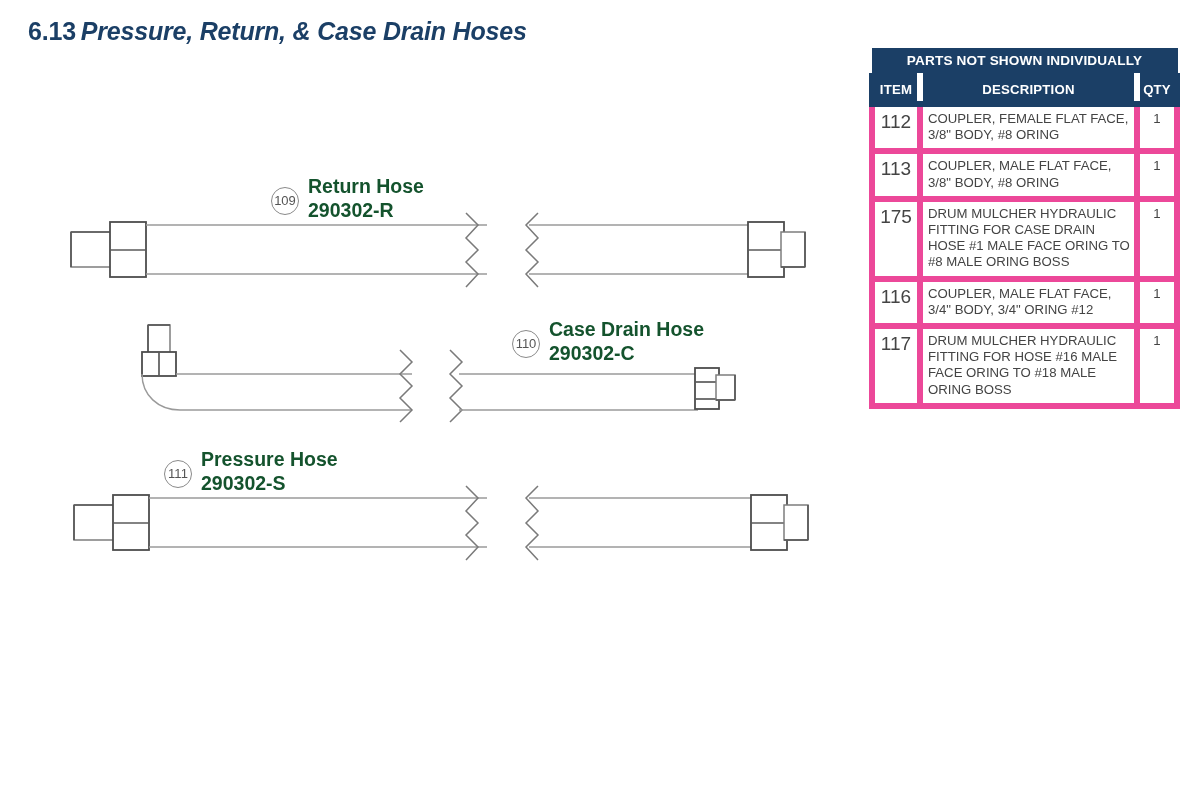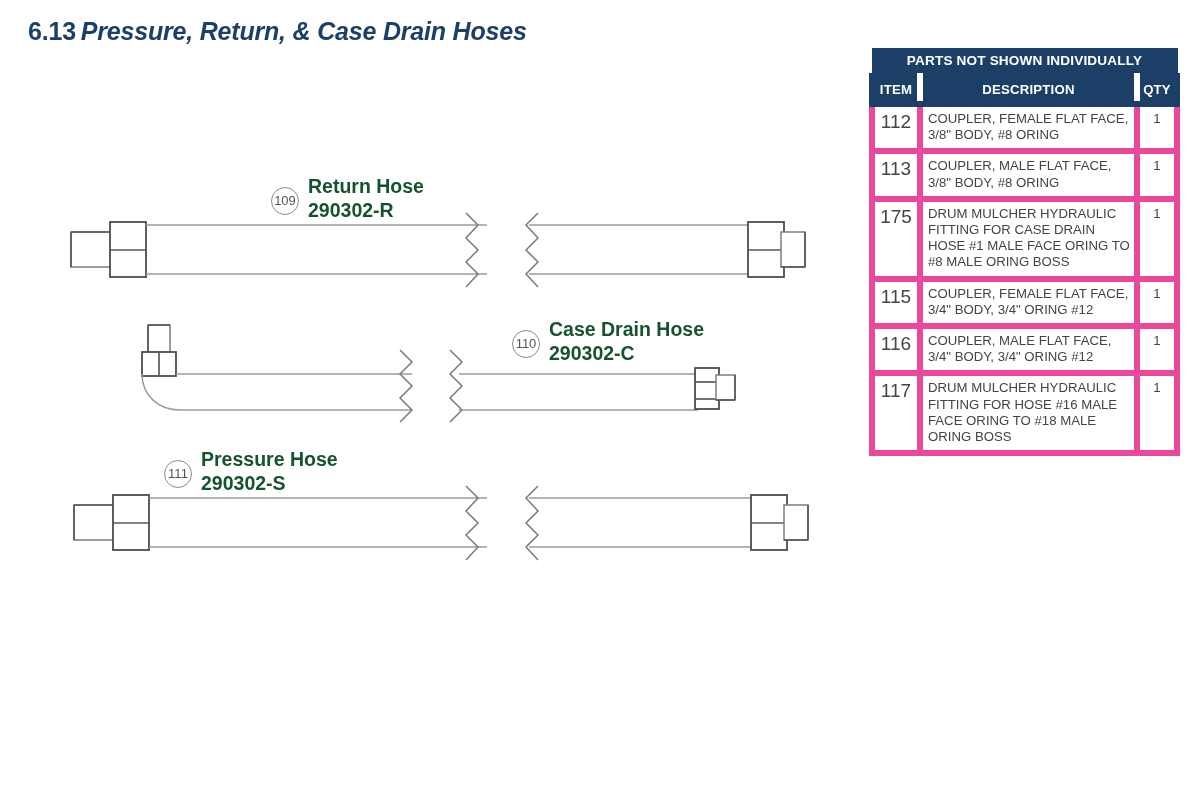--- a/index.html
+++ b/index.html
@@ -309,25 +309,20 @@
       <td class="cell-item">113</td>
       <td class="cell-desc">COUPLER, MALE FLAT FACE, 3/8" BODY, #8 ORING</td>
       <td class="cell-qty">1</td>
     </tr>
     <tr>
       <td class="cell-item">175</td>
       <td class="cell-desc">DRUM MULCHER HYDRAULIC FITTING FOR CASE DRAIN HOSE #1 MALE FACE ORING TO #8 MALE ORING BOSS</td>
       <td class="cell-qty">1</td>
     </tr>
     <tr>
-      <td class="cell-item">115</td>
-      <td class="cell-desc">COUPLER, FEMALE FLAT FACE, 3/4" BODY, 3/4" ORING #12</td>
-      <td class="cell-qty">1</td>
-    </tr>
-    <tr>
       <td class="cell-item">116</td>
       <td class="cell-desc">COUPLER, MALE FLAT FACE, 3/4" BODY, 3/4" ORING #12</td>
       <td class="cell-qty">1</td>
     </tr>
     <tr>
       <td class="cell-item">117</td>
       <td class="cell-desc">DRUM MULCHER HYDRAULIC FITTING FOR HOSE #16 MALE FACE ORING TO #18 MALE ORING BOSS</td>
       <td class="cell-qty">1</td>
     </tr>
   </tbody>

